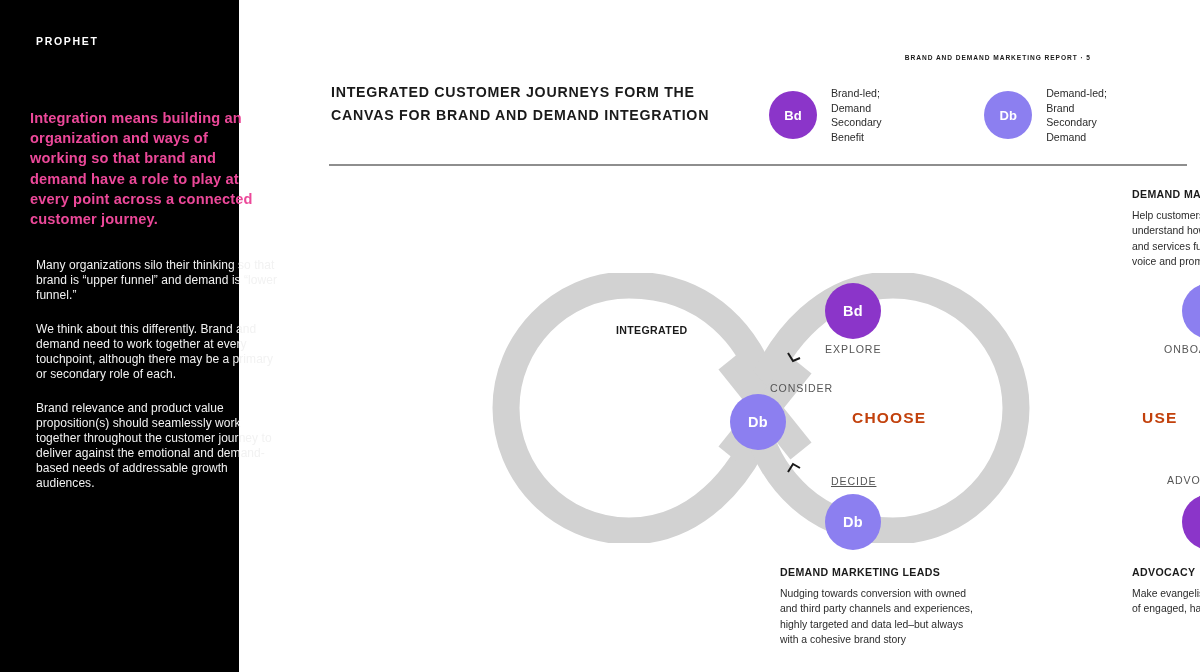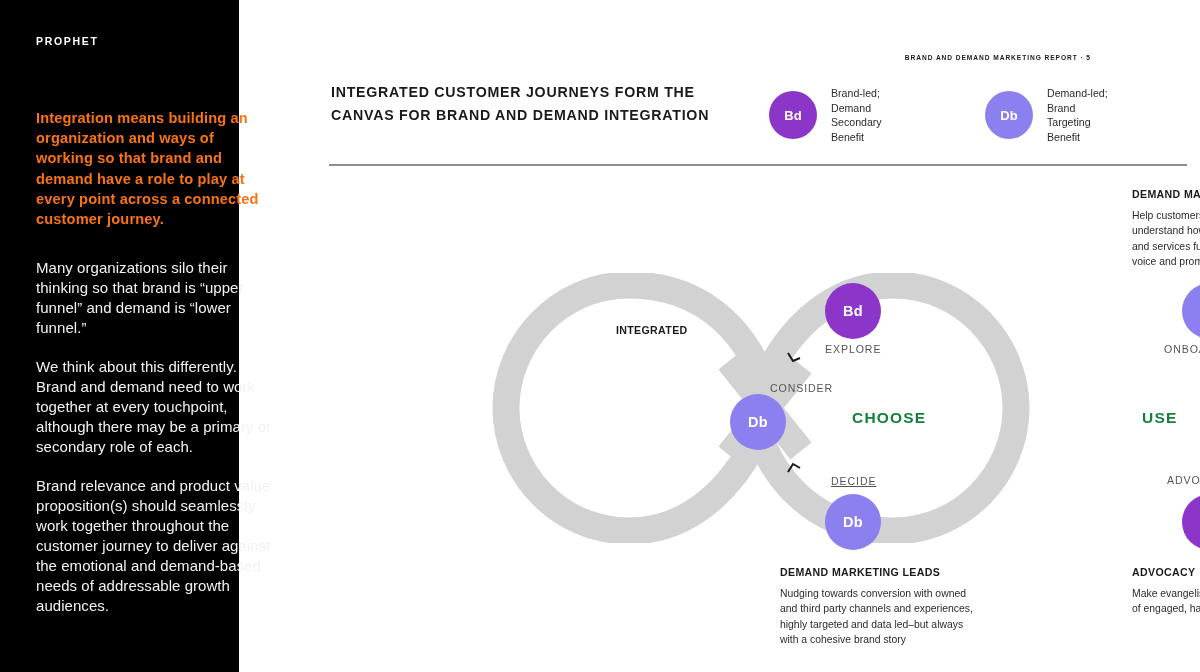--- a/index.html
+++ b/index.html
@@ -22,36 +22,36 @@
   #brand-logo {
     position: absolute;
     left: 36px; top: 35px;
     font-size: 10.5px;
     font-weight: 700;
     letter-spacing: 1.7px;
     color: #ffffff;
   }
   #sidebar-lead {
     position: absolute;
-    left: 36px; top: 108px;
+    left: 30px; top: 108px;
     width: 224px;
     font-size: 14.6px;
     font-weight: 700;
     line-height: 20.2px;
     letter-spacing: 0.15px;
-    color: #f97316;
+    color: #ec4899;
   }
   #sidebar-body {
     position: absolute;
     left: 36px; top: 258px;
     width: 244px;
   }
   .side-para {
-    font-size: 15px;
-    line-height: 20px;
+    font-size: 12px;
+    line-height: 15px;
     color: #f2f2f2;
     letter-spacing: 0.05px;
     margin-bottom: 19px;
   }
 
   
   #main {
     position: absolute;
     left: 288px; top: 18px;
     width: 824px; height: 672px;
@@ -130,21 +130,21 @@
     font-weight: 400;
     letter-spacing: 0.9px;
     color: #555555;
     white-space: nowrap;
   }
   .center-label {
     position: absolute;
     font-size: 15.5px;
     font-weight: 700;
     letter-spacing: 1.2px;
-    color: #15803d;
+    color: #c2410c;
     white-space: nowrap;
   }
 
   
   .callout { position: absolute; }
   .callout-title {
     font-size: 10.6px;
     font-weight: 700;
     letter-spacing: 0.35px;
     color: #1a1a1a;
@@ -183,21 +183,21 @@
 
   <div id="legend">
     <div class="legend-item">
       <span class="legend-badge badge-bd">Bd</span>
       <span class="legend-text">Brand-led; Demand
 Secondary Benefit</span>
     </div>
     <div class="legend-item">
       <span class="legend-badge badge-db">Db</span>
       <span class="legend-text">Demand-led; Brand
-Targeting Benefit</span>
+Secondary Demand</span>
     </div>
   </div>
 
   <div id="header-rule"></div>
 
   <div id="diagram">
 
     <svg id="loop-svg" width="700" height="270" viewBox="0 0 700 270">
       <g fill="none" stroke="#d2d2d2" stroke-width="27" stroke-linecap="butt">
 

